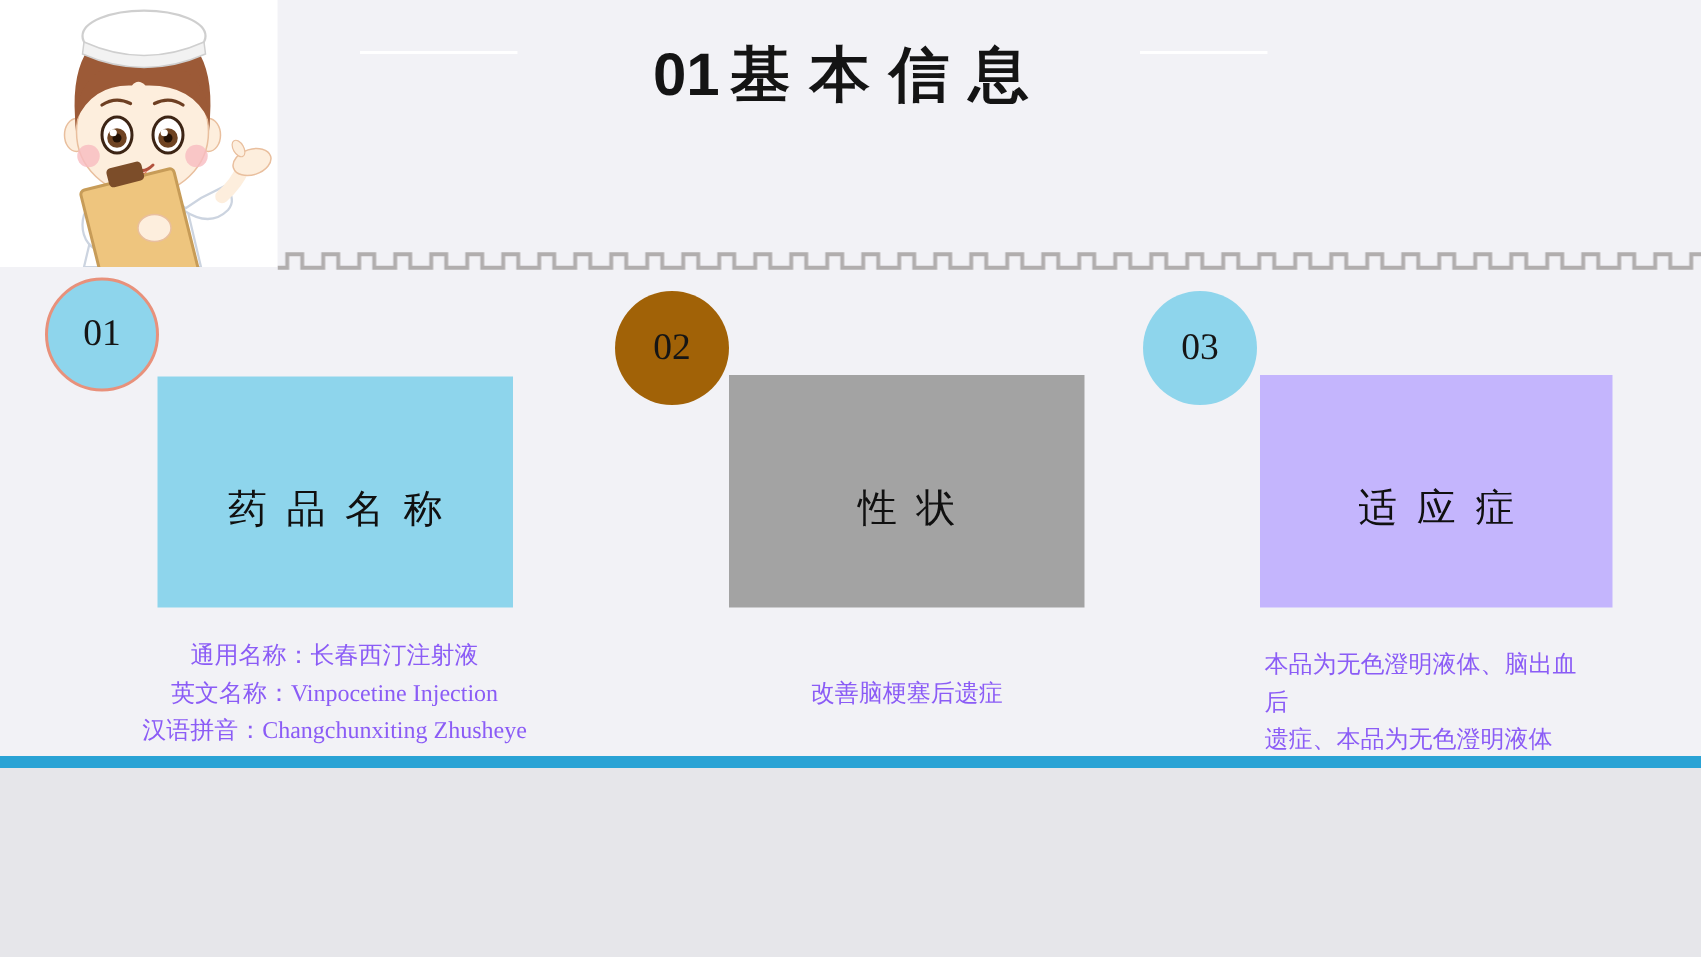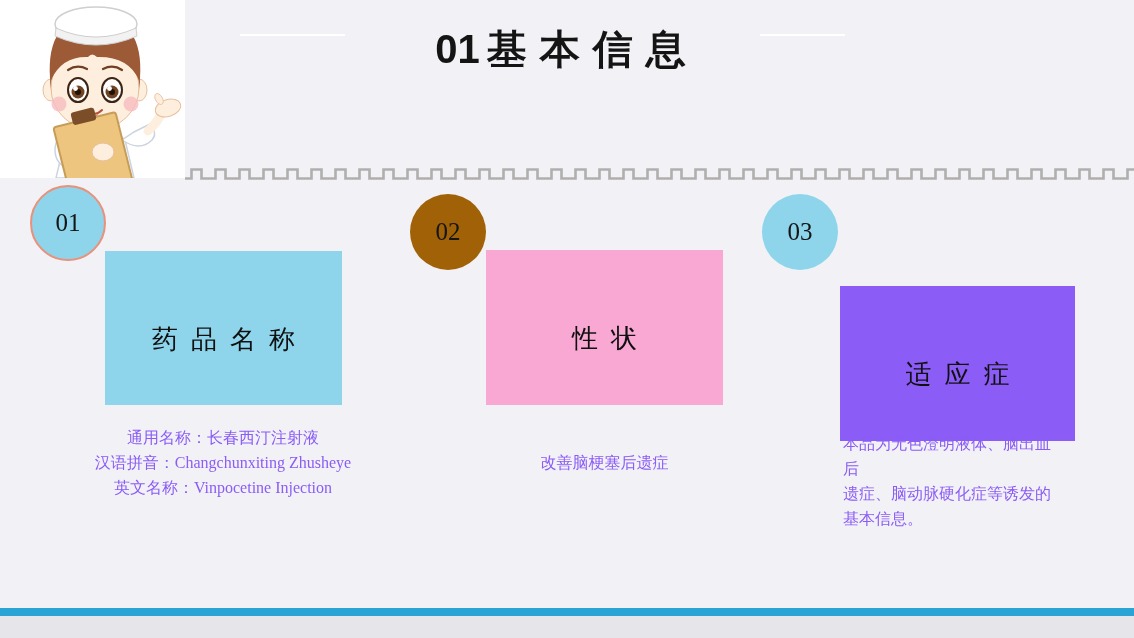--- a/index.html
+++ b/index.html
@@ -1,17 +1,17 @@
 <!DOCTYPE html>
 <html><head>
 <meta charset="utf-8">
 <style>
   html,body{margin:0;padding:0;background:#e6e6ea;}
   .slide{
-    position:relative;width:1134px;height:616px;margin:0 auto;
+    position:relative;width:1134px;height:512px;margin:0 auto;
     background:#f2f2f6;overflow:hidden;
     font-family:"Liberation Sans","DejaVu Sans",sans-serif;
   }
   
   .nurse-box{position:absolute;left:0;top:0;width:185px;height:178px;background:#ffffff;}
   .nurse-box svg{display:block;width:185px;height:178px;}
   
   .title{
     position:absolute;left:0;top:22px;width:100%;text-align:center;
     font-size:40px;font-weight:bold;color:#141414;white-space:nowrap;
@@ -32,22 +32,22 @@
   .badge.b1{left:30px;top:185px;background:#8ed5ec;border:2px solid #e8917b;}
   .badge.b2{left:410px;top:194px;background:#a16207;}
   .badge.b3{left:762px;top:194px;background:#8ed5ec;}
   
   .card{
     position:absolute;display:flex;align-items:center;justify-content:center;
     color:#101010;font-size:26px;letter-spacing:13px;
     padding-top:22px;box-sizing:border-box;text-indent:13px;white-space:nowrap;
   }
   .card.c1{left:105px;top:251px;width:237px;height:154px;background:#8ed5ec;}
-  .card.c2{left:486px;top:250px;width:237px;height:155px;background:#f9a8d4;}
-  .card.c3{left:840px;top:250px;width:235px;height:155px;background:#8b5cf6;margin-top:36px;}
+  .card.c2{left:486px;top:250px;width:237px;height:155px;background:#a3a3a3;}
+  .card.c3{left:840px;top:250px;width:235px;height:155px;background:#c4b5fd;}
   
   .desc{
     position:absolute;color:#8b5cf6;font-size:16px;line-height:25px;
     font-family:"Liberation Serif","DejaVu Serif",serif;
   }
   .desc.d1{left:58px;top:425px;width:330px;text-align:center;}
   .desc.d2{left:486px;top:450px;width:237px;text-align:center;}
   .desc.d3{left:843px;top:431px;width:222px;text-align:left;}
   
   .bottom-bar{position:absolute;left:0;right:0;bottom:0;height:8px;background:#2aa3d5;}
@@ -126,41 +126,41 @@
   </svg>
 
   <div class="badge b1">
     <span>01</span>
   </div>
   <div class="card c1">
     <span>药品名称</span>
   </div>
   <div class="desc d1">
     <div>通用名称：长春西汀注射液</div>
+    <div>英文名称：Vinpocetine Injection</div>
     <div>汉语拼音：Changchunxiting Zhusheye</div>
-    <div>英文名称：Vinpocetine Injection</div>
   </div>
 
   <div class="badge b2">
     <span>02</span>
   </div>
   <div class="card c2">
     <span>性状</span>
   </div>
   <div class="desc d2">
     <div>改善脑梗塞后遗症</div>
   </div>
 
   <div class="badge b3">
     <span>03</span>
   </div>
   <div class="card c3">
     <span>适应症</span>
   </div>
   <div class="desc d3">
     <div>本品为无色澄明液体、脑出血后</div>
-    <div>遗症、脑动脉硬化症等诱发的</div>
+    <div>遗症、本品为无色澄明液体</div>
     <div>基本信息。</div>
   </div>
 
   <div class="bottom-bar"></div>
 
 </div>
 
 </body></html>

